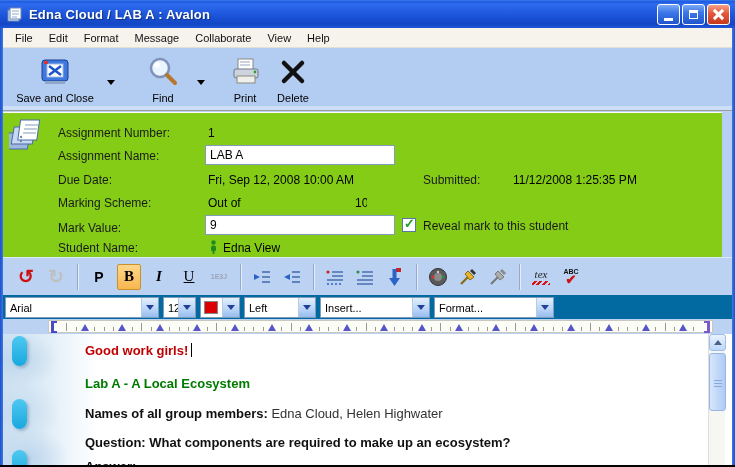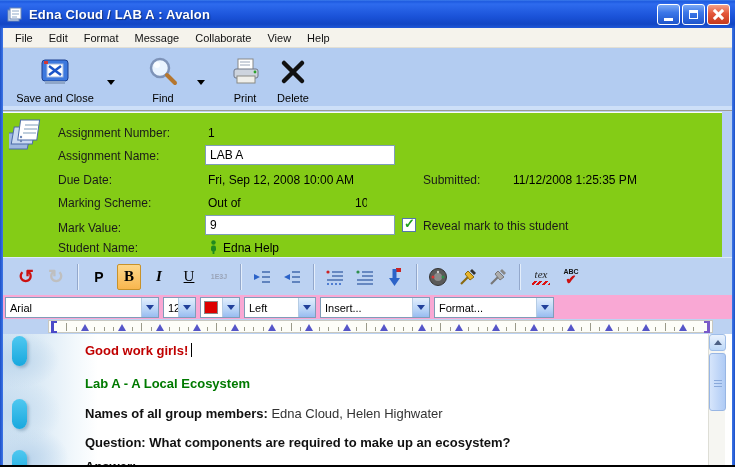--- a/index.html
+++ b/index.html
@@ -68,21 +68,21 @@
   .redo-glyph { font-size:19px; font-weight:bold; color:#BFBFBF; line-height:1; }
   .sig-wrap { display:flex; flex-direction:column; align-items:center; }
   .sig-text { font-family:"Liberation Serif",serif; font-style:italic; font-size:11px; color:#222; line-height:1; }
   .zigzag { width:18px; height:4px; margin-top:1px;
     background:repeating-linear-gradient(-45deg,#D11 0 2px,transparent 2px 4px); }
   .abc-wrap { display:flex; flex-direction:column; align-items:center; }
   .abc-text { font-size:7px; font-weight:bold; color:#111; line-height:1; }
   .abc-check { color:#CC1111; font-size:13px; font-weight:bold; line-height:.8; }
 
   
-  .comborow { position:absolute; left:3px; top:295px; width:729px; height:24px; background:#f9a8d4; }
+  .comborow { position:absolute; left:3px; top:295px; width:729px; height:24px; background:#0369a1; }
   .combo { position:absolute; top:2px; height:21px; background:#fff; border:1px solid #7F9DB9; display:flex; align-items:center; }
   .combo .val { flex:1; font-size:11px; color:#000; padding-left:4px; overflow:hidden; white-space:nowrap; }
   .combo .btn { width:17px; height:100%; border-left:1px solid #B5CCE4;
     background:linear-gradient(180deg,#E2EEFD 0%,#B9D4F7 60%,#98BCF0 100%); display:flex; align-items:center; justify-content:center; }
   .chev { width:0; height:0; border-left:4px solid transparent; border-right:4px solid transparent; border-top:5px solid #21409A; }
   .swatch { width:14px; height:13px; margin-left:3px; border:1px solid #888; }
 
   
   .rulerrow { position:absolute; left:3px; top:319px; width:729px; height:15px; background:#BCD2F2; }
   .ruler { position:absolute; left:45px; top:1px; width:665px; height:13px; background:#FDFDF8; border:1px solid #C8C8C0; }
@@ -246,21 +246,21 @@
     <input class="xp-input" style="left: 202px; top: 102px; width: 190px;" value="9">
     <div class="xp-checkbox checked" style="left:399px; top:105px;"></div>
     <span class="flabel" style="left:420px; top:106px;">Reveal mark to this student</span>
 
     <span class="flabel" style="left:55px; top:128px;">Student Name:</span>
     <svg width="9" height="14" viewBox="0 0 9 14" style="position:absolute;left:206px;top:127px;">
       <circle cx="4.5" cy="2.5" r="2.2" fill="#1F8A1F"></circle>
       <rect x="2" y="5.5" width="5" height="6" rx="2" fill="#1F8A1F"></rect>
       <rect x="3.6" y="11" width="1.8" height="3" fill="#1F8A1F"></rect>
     </svg>
-    <span class="fvalue" style="left:220px; top:128px;">Edna Help</span>
+    <span class="fvalue" style="left:220px; top:128px;">Edna View</span>
   </div>
   <div class="form-gutter"></div>
 
   <div class="fmtbar">
     <div class="fbtn">
         <span class="undo-glyph">↺</span>
       </div>
     <div class="fbtn">
         <span class="redo-glyph">↻</span>
       </div>

